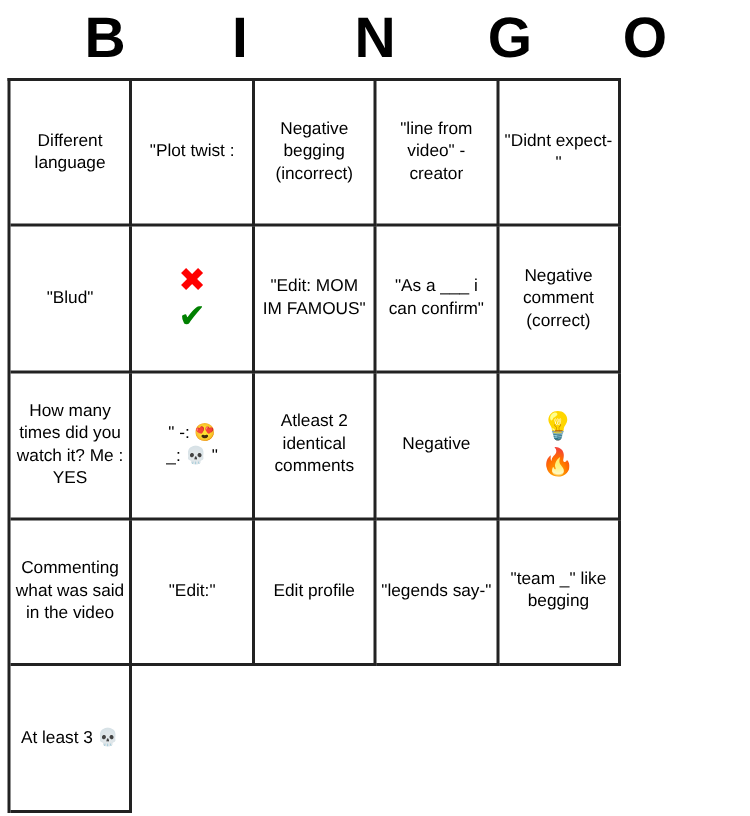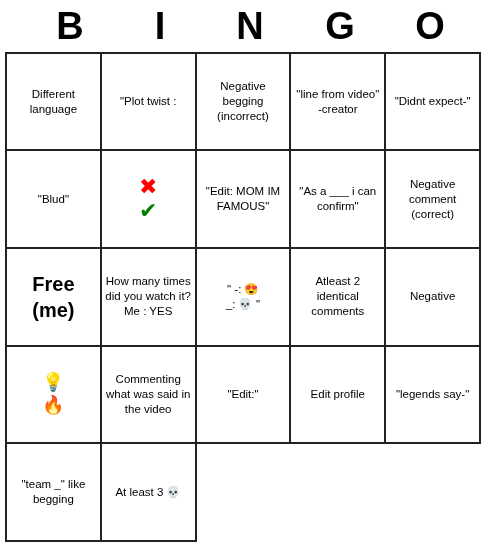--- a/index.html
+++ b/index.html
@@ -30,21 +30,21 @@
       font-weight: bold;
       font-family: Arial, sans-serif;
       line-height: 1.1;
     }
     .bingo-grid {
       display: grid;
       grid-template-columns: repeat(5, 1fr);
       grid-template-rows: repeat(5, 1fr);
       border-left: 2px solid #222;
       border-top: 2px solid #222;
-      width: 476px;
+      width: 409px;
       height: 490px;
     }
     .bingo-cell {
       border-right: 2px solid #222;
       border-bottom: 2px solid #222;
       display: flex;
       align-items: center;
       justify-content: center;
       text-align: center;
       padding: 3px;
@@ -114,23 +114,20 @@
       </div>
       <div class="bingo-cell">
         <span class="cell-text">"Edit: MOM IM FAMOUS"</span>
       </div>
       <div class="bingo-cell">
         <span class="cell-text">"As a ___ i can confirm"</span>
       </div>
       <div class="bingo-cell">
         <span class="cell-text">Negative comment (correct)</span>
       </div>
-      <div class="bingo-cell free">
-        <span class="cell-text">Free<br>(me)</span>
-      </div>
       <div class="bingo-cell">
         <span class="cell-text">How many times did you watch it? Me : YES</span>
       </div>
       <div class="bingo-cell">
         <span class="cell-text">" -: 😍 <br> _: 💀 "</span>
       </div>
       <div class="bingo-cell">
         <span class="cell-text">Atleast 2 identical comments</span>
       </div>
       <div class="bingo-cell">

